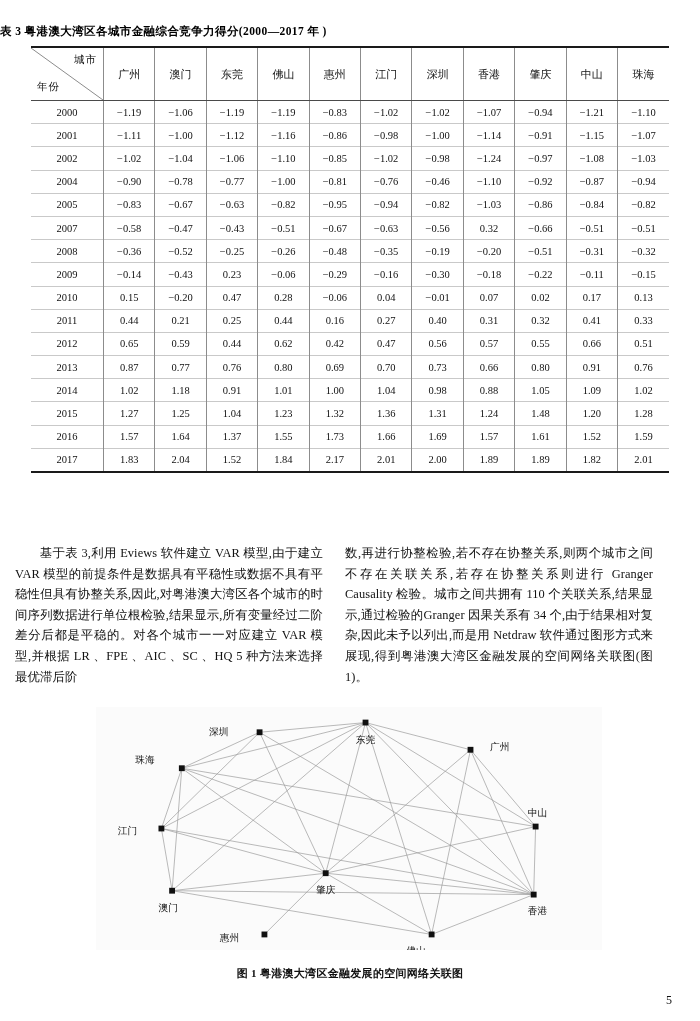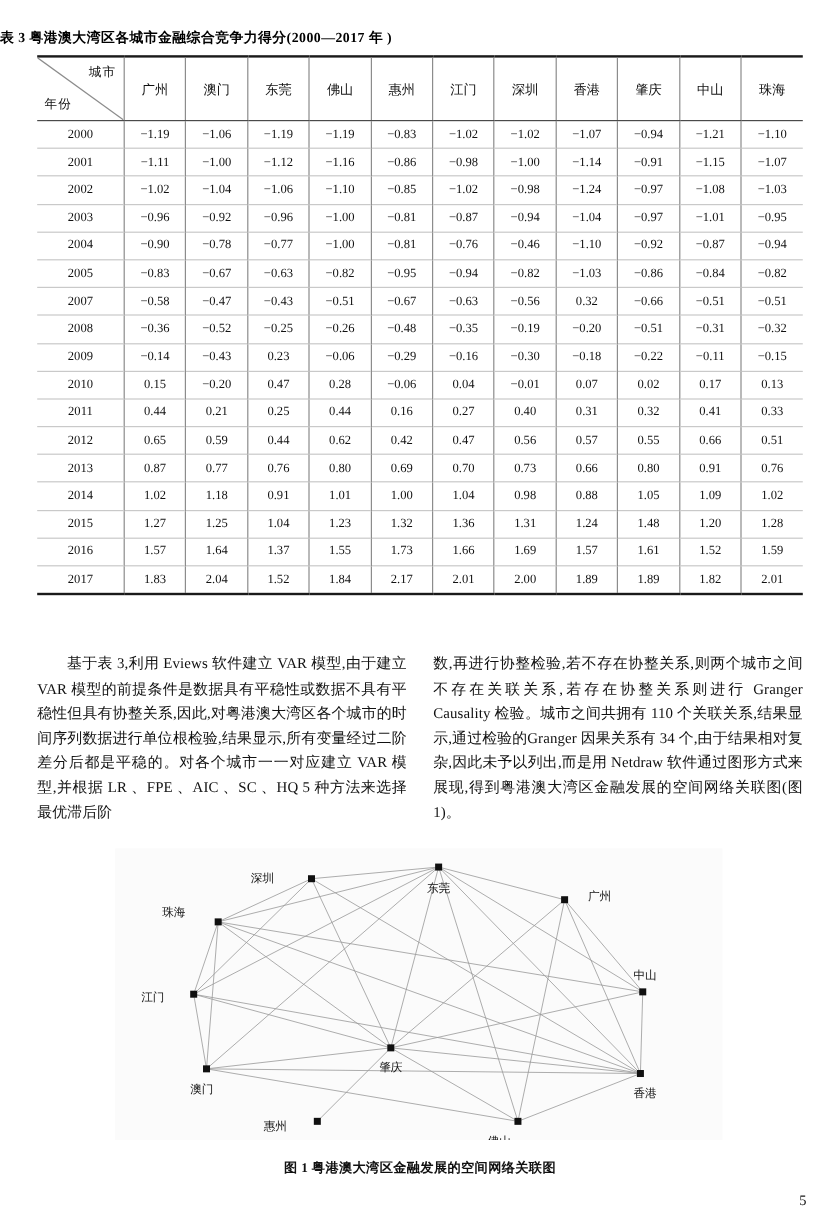--- a/index.html
+++ b/index.html
@@ -104,21 +104,21 @@
     bottom: 6px;
     left: 6px;
     font-size: 10.5px;
     letter-spacing: 1px;
   }
 
   
   .body-cols {
     position: absolute;
     top: 543px;
-    left: 31px;
+    left: 15px;
     width: 638px;
     display: flex;
     gap: 22px;
   }
   .col {
     width: 308px;
   }
   .col p {
     margin: 0;
     font-size: 12.4px;
@@ -234,34 +234,20 @@
             <td>−1.04</td>
             <td>−1.06</td>
             <td>−1.10</td>
             <td>−0.85</td>
             <td>−1.02</td>
             <td>−0.98</td>
             <td>−1.24</td>
             <td>−0.97</td>
             <td>−1.08</td>
             <td>−1.03</td>
-          </tr>
-          <tr class="body-row">
-            <td class="year-cell">2003</td>
-            <td>−0.96</td>
-            <td>−0.92</td>
-            <td>−0.96</td>
-            <td>−1.00</td>
-            <td>−0.81</td>
-            <td>−0.87</td>
-            <td>−0.94</td>
-            <td>−1.04</td>
-            <td>−0.97</td>
-            <td>−1.01</td>
-            <td>−0.95</td>
           </tr>
           <tr class="body-row">
             <td class="year-cell">2004</td>
             <td>−0.90</td>
             <td>−0.78</td>
             <td>−0.77</td>
             <td>−1.00</td>
             <td>−0.81</td>
             <td>−0.76</td>
             <td>−0.46</td>

